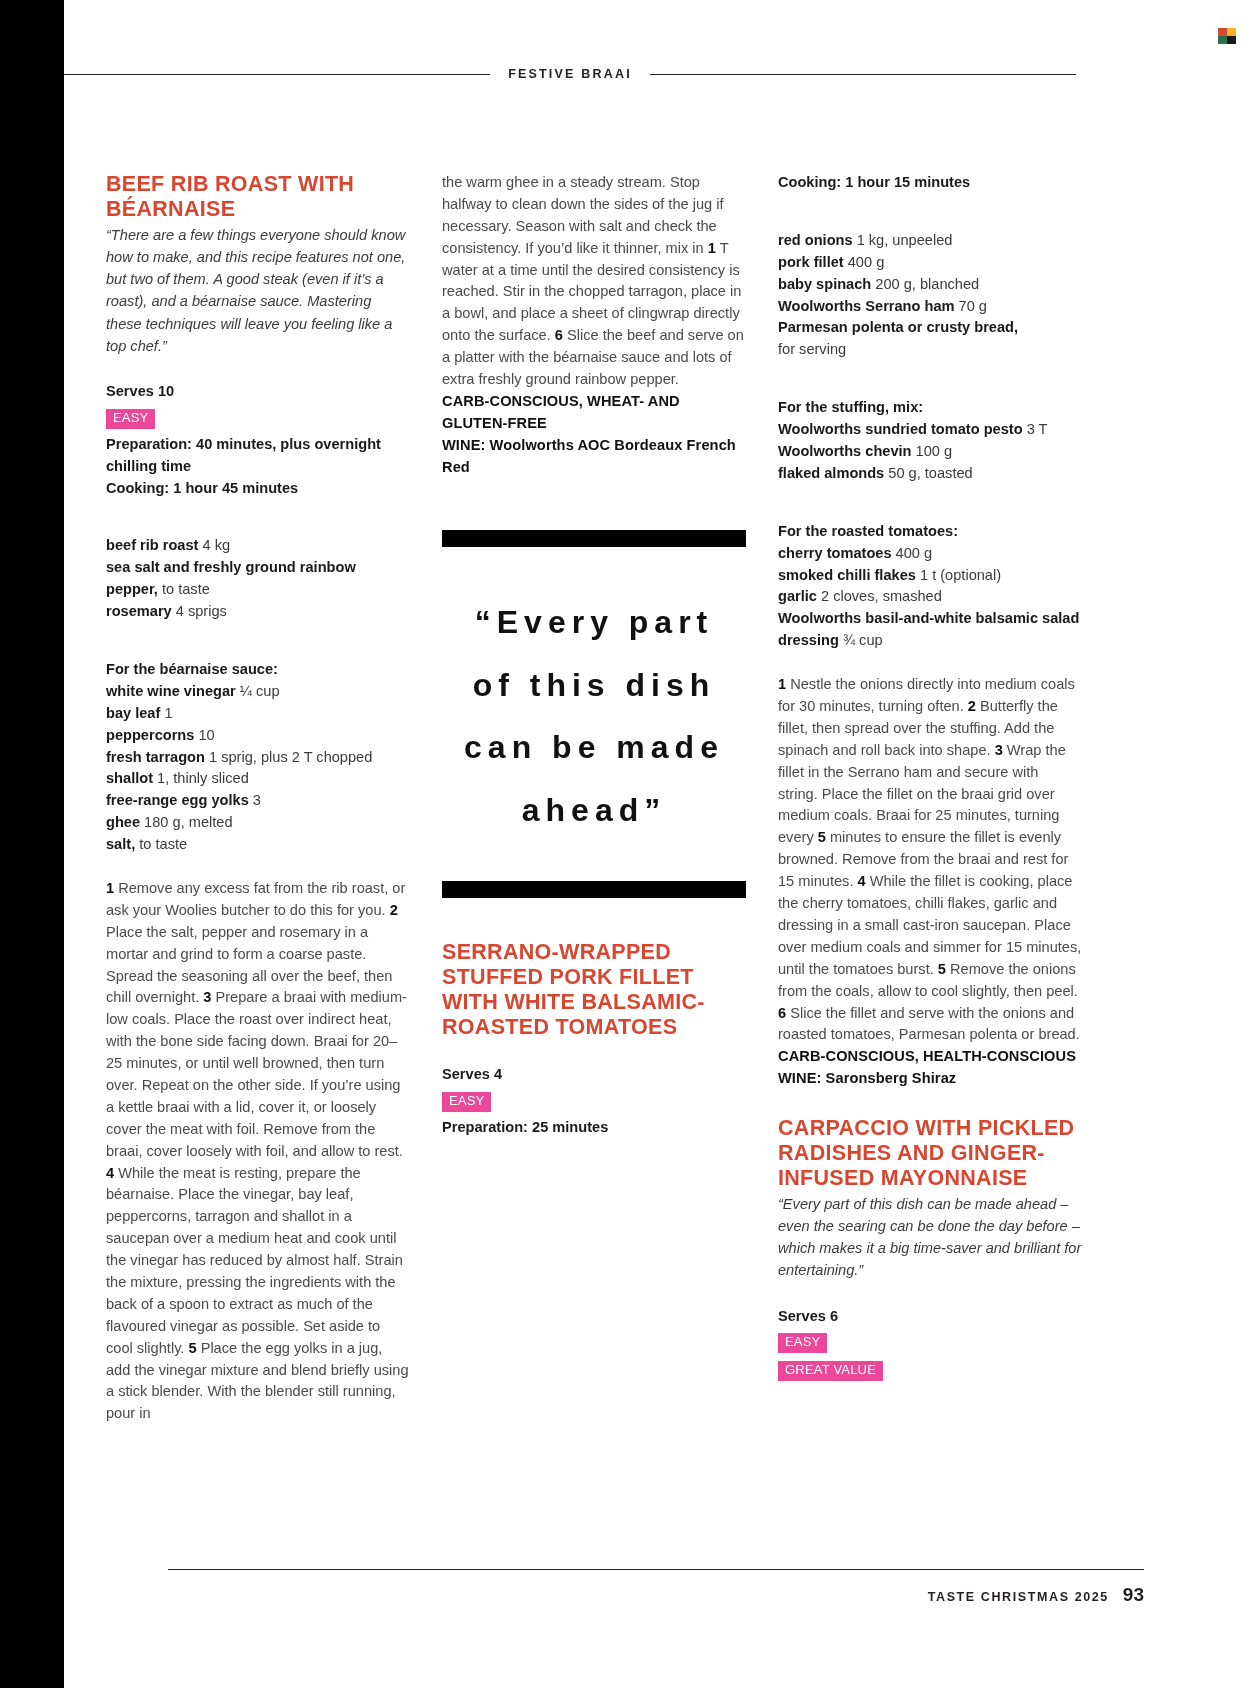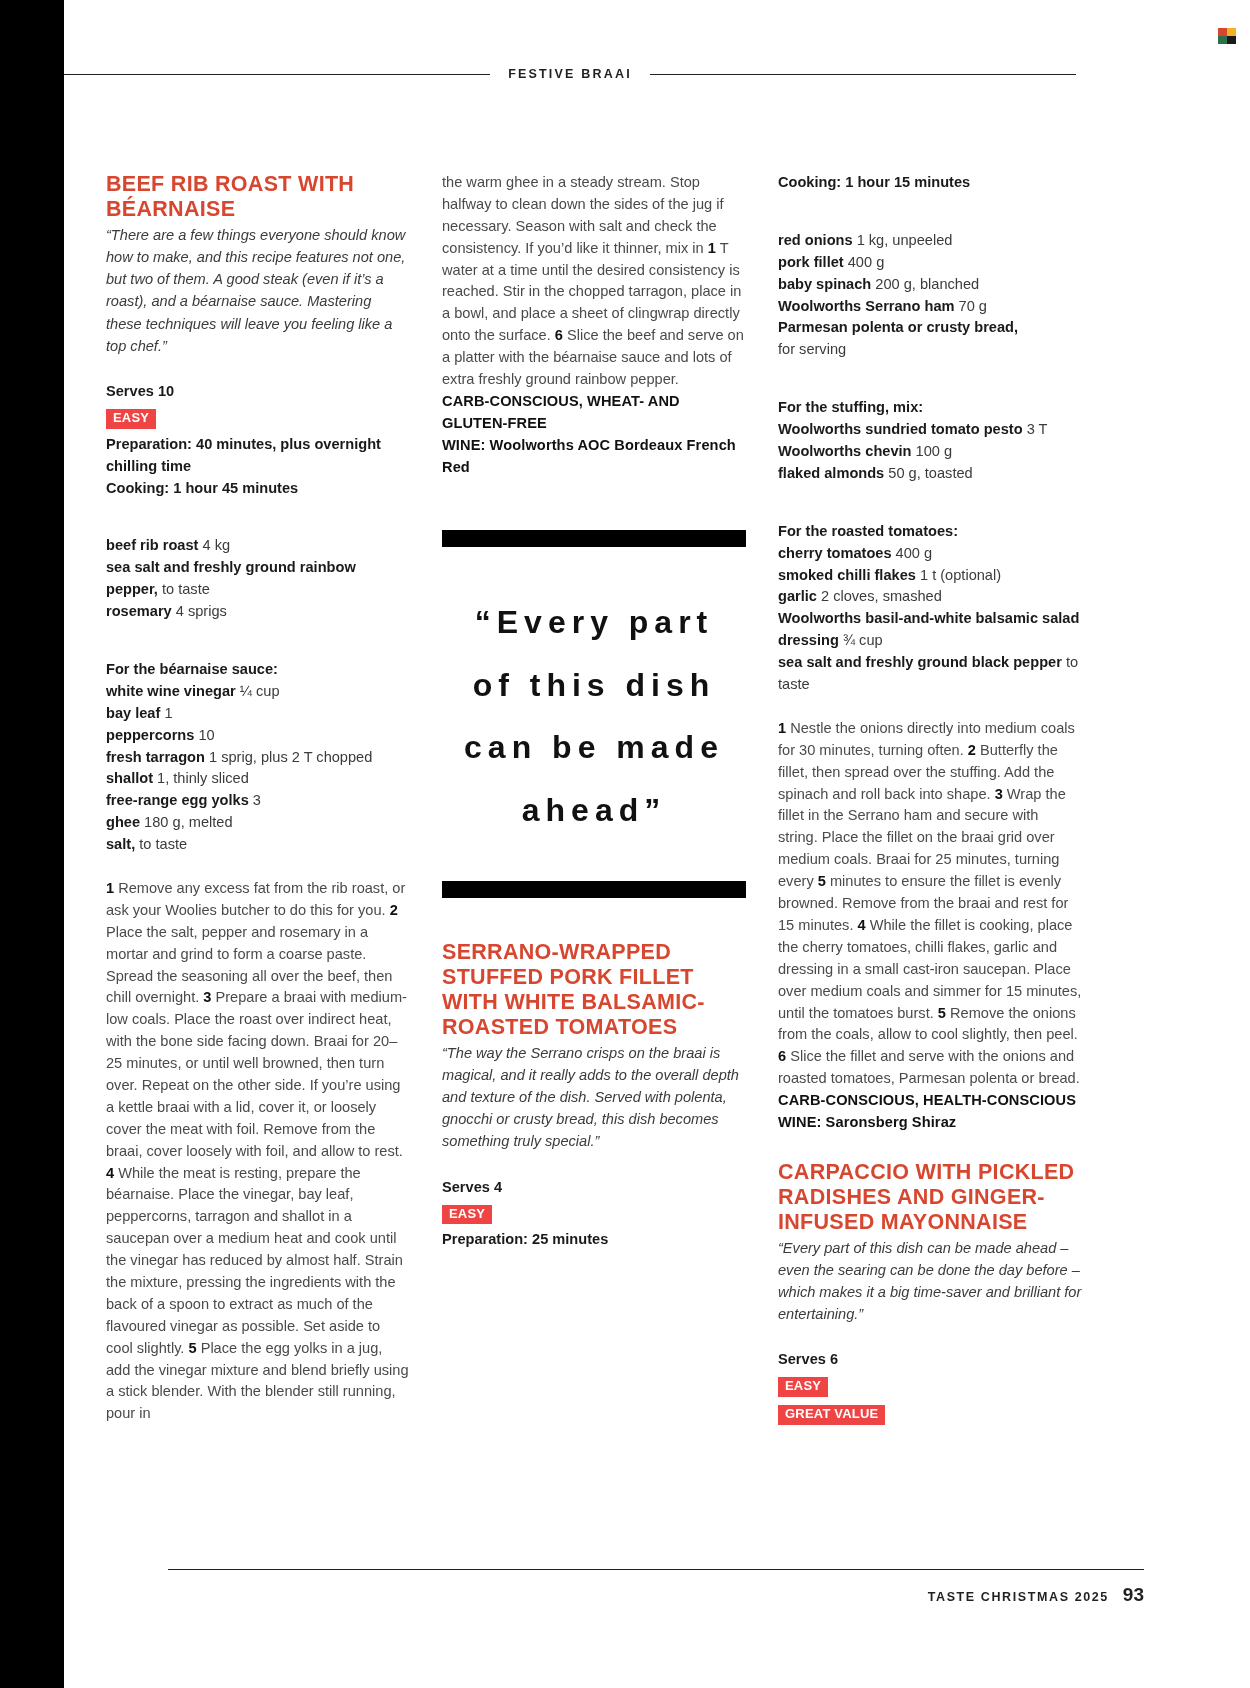--- a/index.html
+++ b/index.html
@@ -87,23 +87,23 @@
   }
   .meta {
     font-size: 14.6px;
     line-height: 1.5;
     color: #1a1a1a;
     font-weight: 700;
     margin-top: 24px;
   }
   .badge {
     display: inline-block;
-    background: #ef4444;
+    background: #ec4899;
     color: #ffffff;
-    font-weight: 700;
+    font-weight: 400;
     font-size: 13px;
     letter-spacing: 0.2px;
     padding: 2px 7px 3px 7px;
     margin: 3px 0 2px 0;
     line-height: 1.15;
   }
   .badge-row { margin: 3px 0; }
 
   .ing-block { margin-top: 36px; }
   .ing {
@@ -240,21 +240,20 @@
     <div class="tagline">WINE: Woolworths AOC Bordeaux French Red</div>
 
     <div class="pq-top"></div>
     <div class="rule-bar"></div>
     <div class="pullquote">“Every part of this dish can be made ahead”</div>
     <div class="rule-bar"></div>
 
     <div style="height:42px"></div>
 
     <h2 class="recipe-title">SERRANO-WRAPPED STUFFED PORK FILLET WITH WHITE BALSAMIC-ROASTED TOMATOES</h2>
-    <p class="standfirst">“The way the Serrano crisps on the braai is magical, and it really adds to the overall depth and texture of the dish. Served with polenta, gnocchi or crusty bread, this dish becomes something truly special.”</p>
 
     <div class="meta">
       <div>Serves 4</div>
       <div class="badge-row">
         <span class="badge">EASY</span>
       </div>
       <div>Preparation: 25 minutes</div>
     </div>
   </div>
 
@@ -279,21 +278,20 @@
       <div class="ing"><b>Woolworths chevin</b><span class="q"> 100 g</span></div>
       <div class="ing"><b>flaked almonds</b><span class="q"> 50 g, toasted</span></div>
     </div>
 
     <div class="ing-block">
       <div class="ing-head">For the roasted tomatoes:</div>
       <div class="ing"><b>cherry tomatoes</b><span class="q"> 400 g</span></div>
       <div class="ing"><b>smoked chilli flakes</b><span class="q"> 1 t (optional)</span></div>
       <div class="ing"><b>garlic</b><span class="q"> 2 cloves, smashed</span></div>
       <div class="ing"><b>Woolworths basil-and-white balsamic salad dressing</b><span class="q"> ¾ cup</span></div>
-      <div class="ing"><b>sea salt and freshly ground black pepper</b><span class="q"> to taste</span></div>
     </div>
 
     <div class="method"><b>1</b> Nestle the onions directly into medium coals for 30 minutes, turning often. <b>2</b> Butterfly the fillet, then spread over the stuffing. Add the spinach and roll back into shape. <b>3</b> Wrap the fillet in the Serrano ham and secure with string. Place the fillet on the braai grid over medium coals. Braai for 25 minutes, turning every <b>5</b> minutes to ensure the fillet is evenly browned. Remove from the braai and rest for 15 minutes. <b>4</b> While the fillet is cooking, place the cherry tomatoes, chilli flakes, garlic and dressing in a small cast-iron saucepan. Place over medium coals and simmer for 15 minutes, until the tomatoes burst. <b>5</b> Remove the onions from the coals, allow to cool slightly, then peel. <b>6</b> Slice the fillet and serve with the onions and roasted tomatoes, Parmesan polenta or bread.</div>
     <div class="tagline">CARB-CONSCIOUS, HEALTH-CONSCIOUS</div>
     <div class="tagline">WINE: Saronsberg Shiraz</div>
 
     <div style="height:26px"></div>
 
     <h2 class="recipe-title">CARPACCIO WITH PICKLED RADISHES AND GINGER-INFUSED MAYONNAISE</h2>
     <p class="standfirst">“Every part of this dish can be made ahead – even the searing can be done the day before – which makes it a big time-saver and brilliant for entertaining.”</p>

